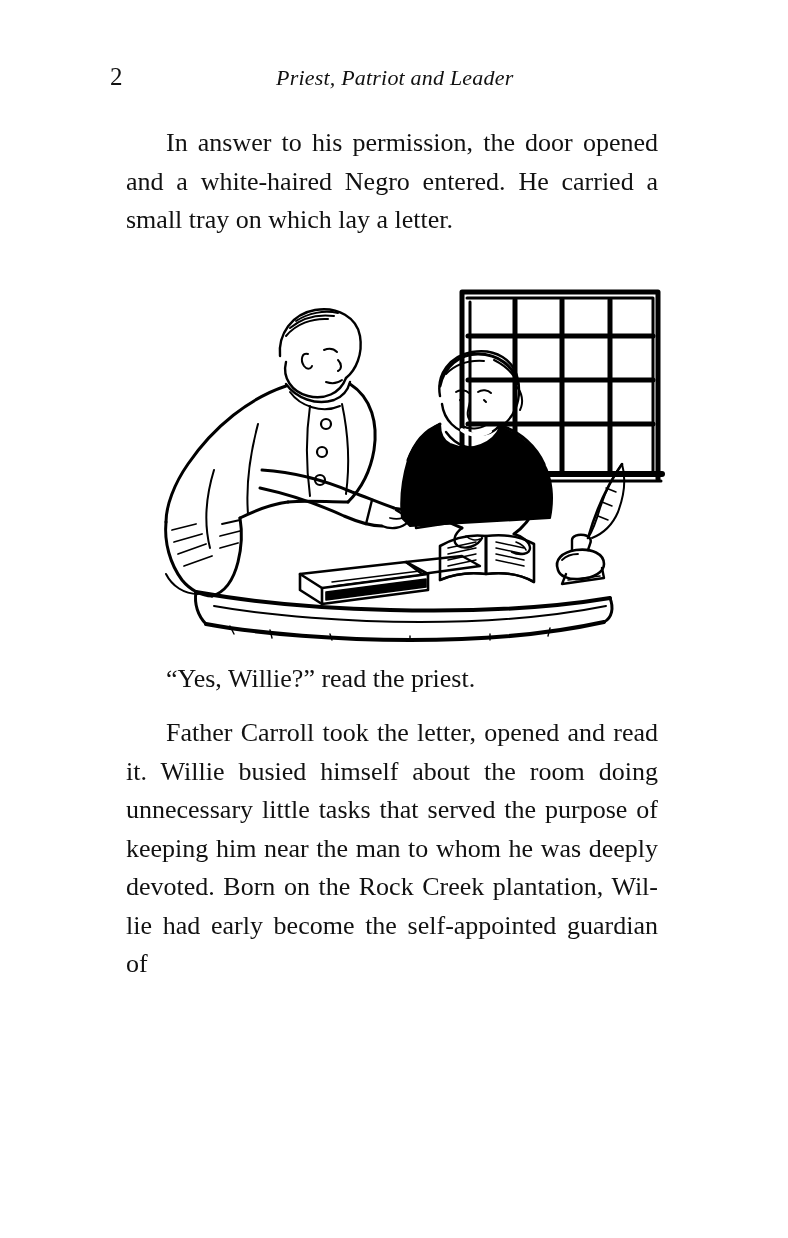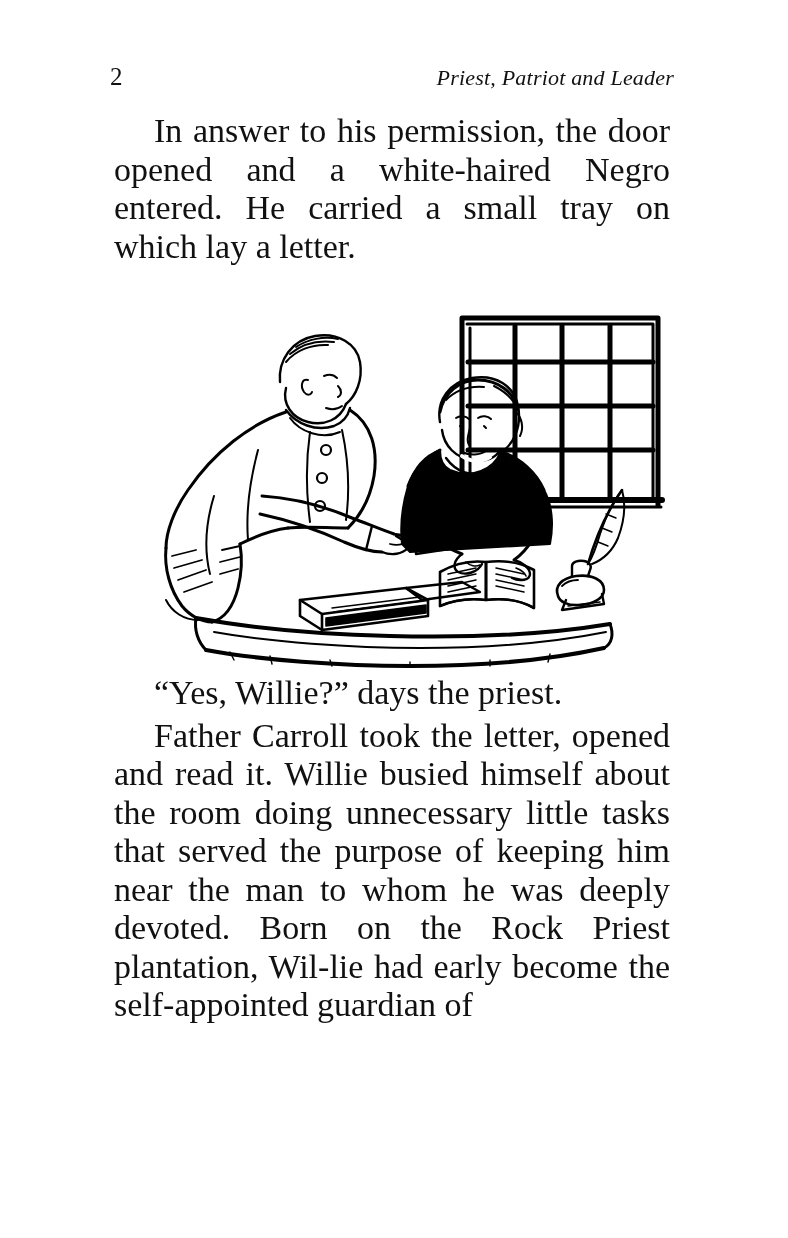--- a/index.html
+++ b/index.html
@@ -34,32 +34,32 @@
     height: 46px;
   }
   .folio {
     font-size: 25px;
     line-height: 30px;
     width: 60px;
     text-align: left;
   }
   .head-title {
     flex: 1;
-    text-align: right;
+    text-align: left;
     font-style: italic;
     font-size: 22px;
     letter-spacing: 0.2px;
     padding-left: 106px;
   }
   p.body-text {
-    font-size: 34px;
+    font-size: 26px;
     line-height: 38.5px;
     text-align: justify;
     text-justify: inter-word;
-    margin: 4px;
+    margin: 16px;
     hyphens: manual;
   }
   p.indent {
     text-indent: 40px;
   }
   .para-block-top {
     margin-top: 14px;
   }
   .figure {
     margin: 34px 0 0 0;
@@ -223,17 +223,17 @@
 
           <path d="M104 332 C160 342 240 348 310 348 C380 348 446 342 496 332" stroke-width="2"></path>
           <path d="M120 352 L124 360 M160 356 L162 364 M220 360 L222 366 M300 362 L300 366 M380 360 L380 366 M440 354 L438 362" stroke-width="1.4"></path>
 
           <path d="M56 300 C62 312 74 320 88 320" stroke-width="2"></path>
         </g>
       </svg>
 
     </div>
 
-    <p class="body-text indent after-figure">“Yes, Willie?” days the priest.</p>
-    <p class="body-text indent">Father Carroll took the letter, opened and read it. Willie busied himself about the room doing unnecessary little tasks that served the purpose of keeping him near the man to whom he was deeply devoted. Born on the Rock Priest plantation, Wil‐lie had early become the self-appointed guardian of</p>
+    <p class="body-text indent after-figure">“Yes, Willie?” read the priest.</p>
+    <p class="body-text indent">Father Carroll took the letter, opened and read it. Willie busied himself about the room doing unnecessary little tasks that served the purpose of keeping him near the man to whom he was deeply devoted. Born on the Rock Creek plantation, Wil‐lie had early become the self-appointed guardian of</p>
 
   </div>
 </div>
 
 </body></html>

